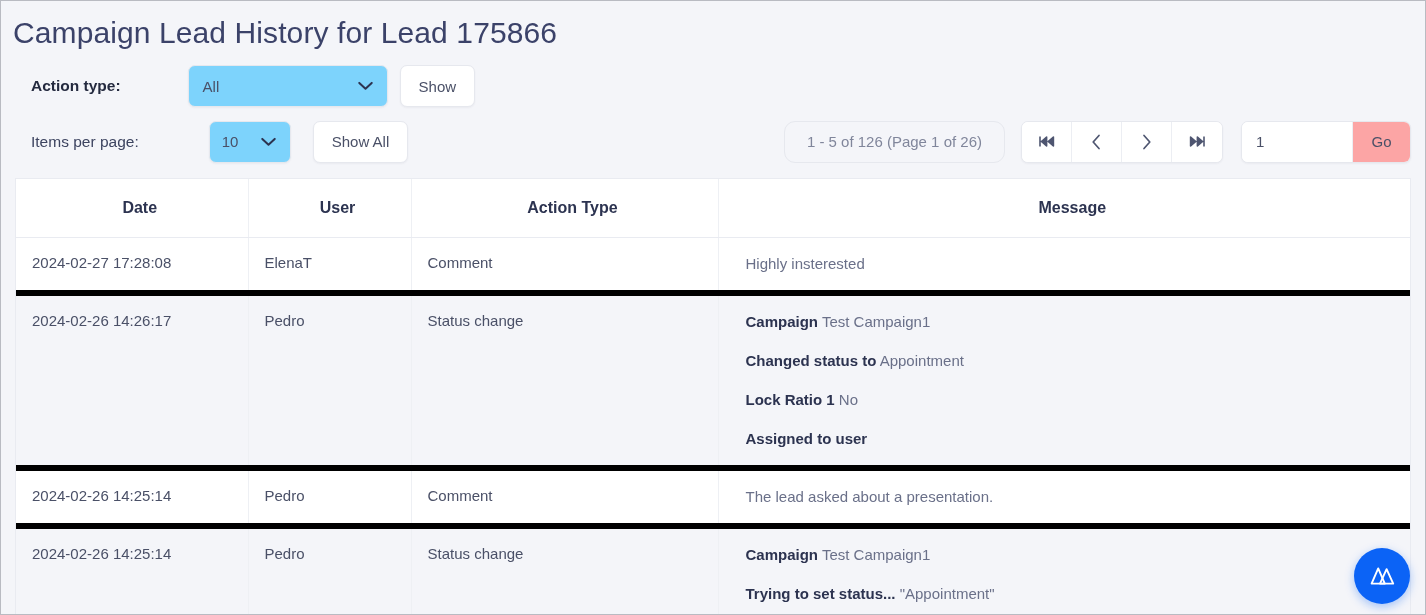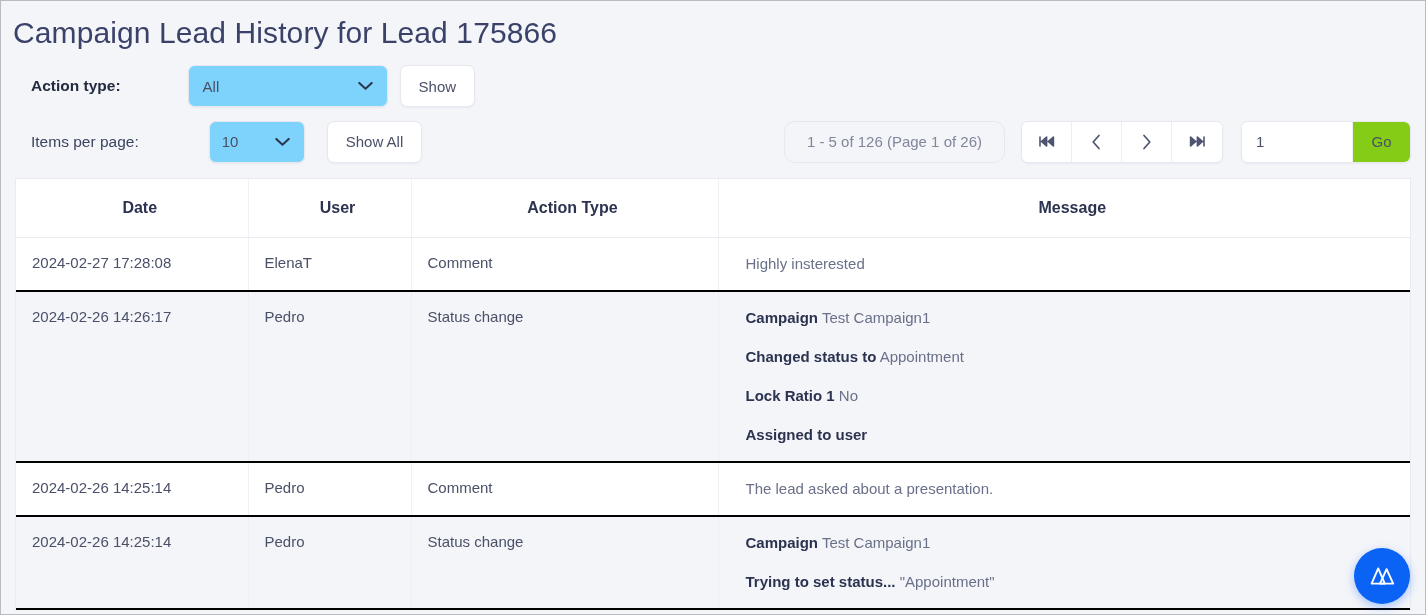--- a/index.html
+++ b/index.html
@@ -98,21 +98,21 @@
     align-items: center;
     padding: 21px 14px 0 30px;
     height: 56px;
   }
   .ipp-label {
     font-size: 15.5px;
     color: #3d4460;
     margin-right: 22px;
     white-space: nowrap;
   }
-  .select-box.small { width: 96px; padding: 0 12px; }
+  .select-box.small { width: 82px; padding: 0 12px; }
   .btn-show-all { margin-left: 22px; }
 
   .pager-right {
     margin-left: auto;
     display: flex;
     align-items: center;
   }
   .pager-status {
     height: 42px;
     background: #f4f5f9;
@@ -168,21 +168,21 @@
     font-size: 15px;
     color: #4a5067;
     font-family: "Liberation Sans", sans-serif;
     background: #ffffff;
   }
   .go-btn {
     width: 58px;
     height: 40px;
     border: none;
     border-left: 1px solid #eceef3;
-    background: #84cc16;
+    background: #fca5a5;
     font-size: 15px;
     color: #4a5067;
     font-family: "Liberation Sans", sans-serif;
     cursor: pointer;
   }
 
   
   .table-wrap {
     margin: 19px 14px 0 14px;
     border: 1px solid #e9ebf1;
@@ -203,21 +203,21 @@
     background: #ffffff;
     border-bottom: 1px solid #e9ebf1;
     border-right: 1px solid #eef0f4;
     vertical-align: middle;
   }
   table.history th:last-child { border-right: none; }
   table.history td {
     font-size: 15px;
     color: #4a5067;
     padding: 16px 0 16px 16px;
-    border-bottom: 2px solid #000000;
+    border-bottom: 6px solid #000000;
     border-right: 1px solid #eef0f4;
     vertical-align: top;
   }
   table.history td:last-child { border-right: none; padding-left: 27px; }
   table.history tr.even td { background: #f4f5f9; }
   table.history tr.odd td { background: #ffffff; }
 
   .col-date { width: 232px; }
   .col-user { width: 163px; }
   .col-action { width: 307px; }

